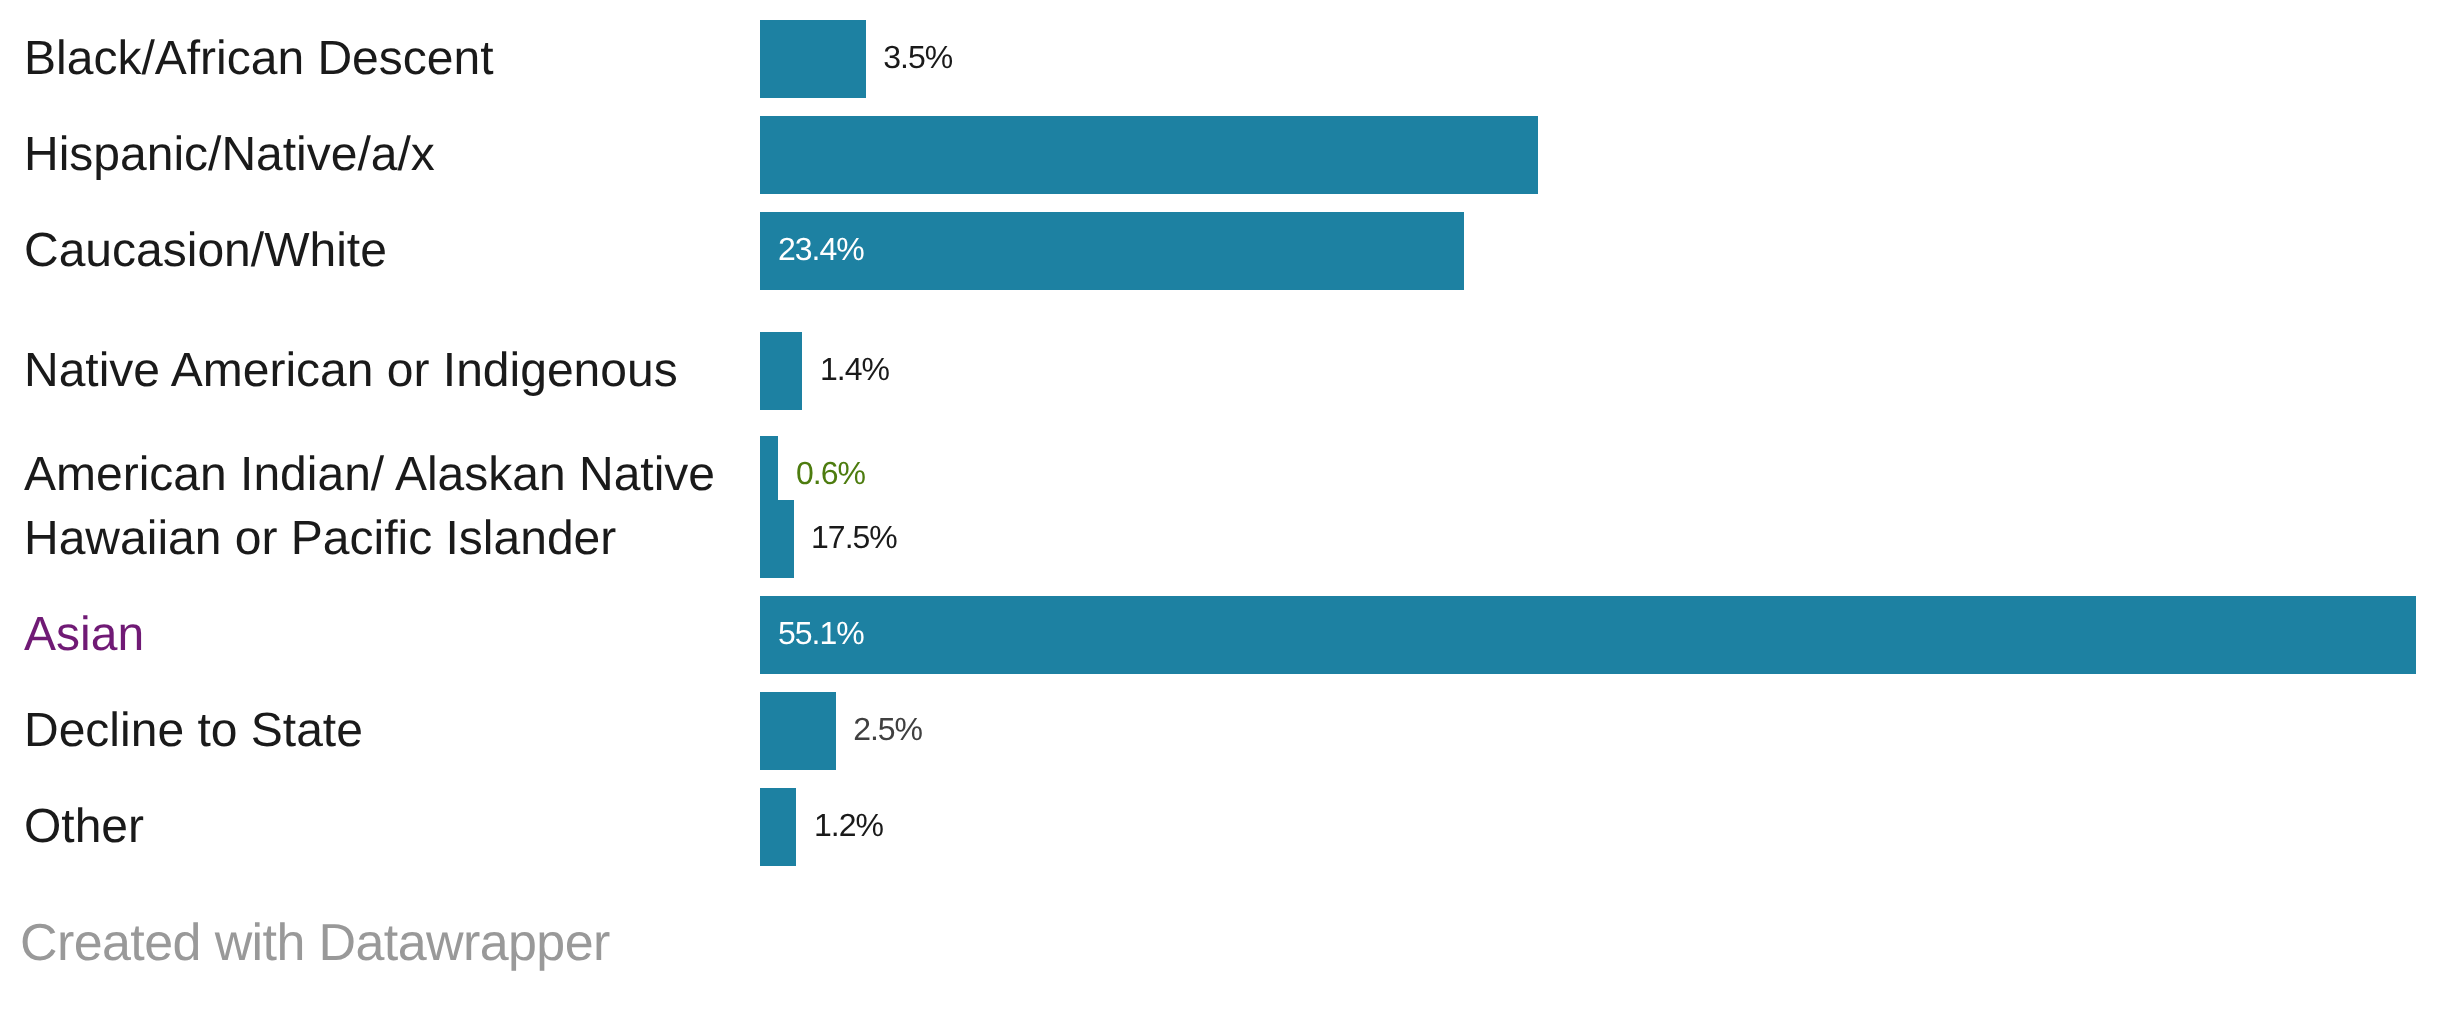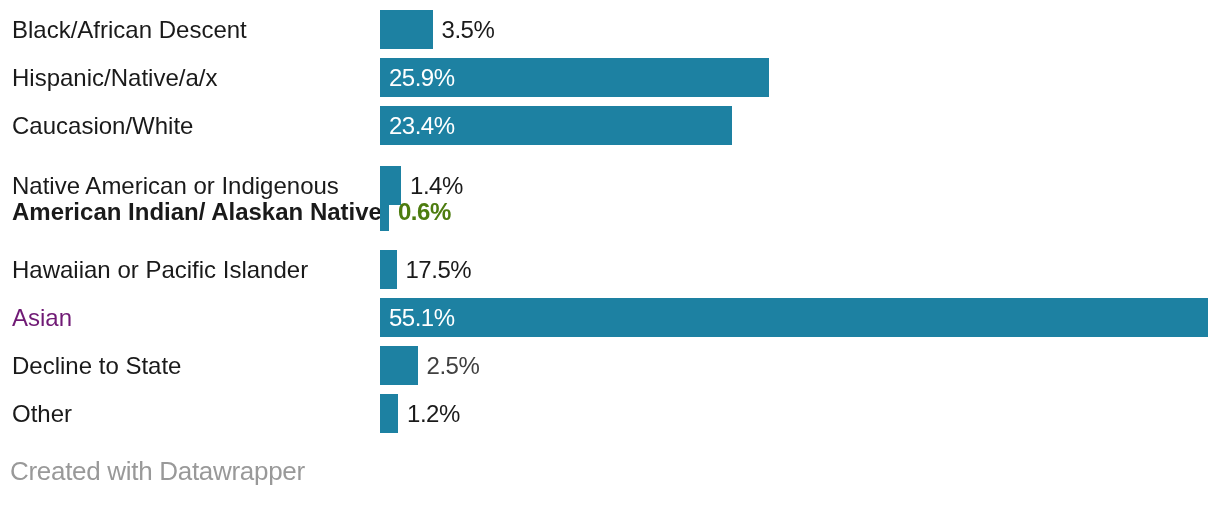--- a/index.html
+++ b/index.html
@@ -49,21 +49,21 @@
     position: absolute;
     top: 0;
     height: 39px;
     background: #1d81a2;
   }
   .bar-value {
     position: absolute;
     top: 0;
     height: 39px;
     line-height: 39px;
-    font-size: 24px;
+    font-size: 16px;
     white-space: nowrap;
     transform: translateZ(0);
     color: #1a1a1a;
     letter-spacing: -0.5px;
   }
   .bar-value.inside {
     color: #ffffff;
   }
   .chart-credit {
     position: absolute;
@@ -87,36 +87,35 @@
 
     <div class="row" style="top: 10px; height: 39px;">
       <div class="row-label" style="color: rgb(26, 26, 26);">Black/African Descent</div>
       <div class="bar" style="left: 380px; width: 52.5953px; height: 39px; background: rgb(29, 129, 162);"></div>
       <div class="bar-value" style="left: 441.595px; color: rgb(26, 26, 26);">3.5%</div>
     </div>
 
     <div class="row" style="top: 58px; height: 39px;">
       <div class="row-label" style="color: rgb(26, 26, 26);">Hispanic/Native/a/x</div>
       <div class="bar" style="left: 380px; width: 389.205px; height: 39px; background: rgb(29, 129, 162);"></div>
-      <div class="bar-value inside" style="left: 389px; color: rgb(255, 255, 255);">25.9%</div>
     </div>
 
     <div class="row" style="top: 106px; height: 39px;">
       <div class="row-label" style="color: rgb(26, 26, 26);">Caucasion/White</div>
       <div class="bar" style="left: 380px; width: 351.637px; height: 39px; background: rgb(29, 129, 162);"></div>
       <div class="bar-value inside" style="left: 389px; color: rgb(255, 255, 255);">23.4%</div>
     </div>
 
     <div class="row" style="top: 166px; height: 39px;">
       <div class="row-label" style="color: rgb(26, 26, 26);">Native American or Indigenous</div>
       <div class="bar" style="left: 380px; width: 21.0381px; height: 39px; background: rgb(29, 129, 162);"></div>
       <div class="bar-value" style="left: 410.038px; color: rgb(26, 26, 26);">1.4%</div>
     </div>
 
-    <div class="row" style="top: 192px; height: 39px; font-weight: bold;">
+    <div class="row" style="top: 218px; height: 39px;">
       <div class="row-label" style="color: rgb(26, 26, 26);">American Indian/ Alaskan Native</div>
       <div class="bar" style="left: 380px; width: 9.01633px; height: 39px; background: rgb(29, 129, 162);"></div>
       <div class="bar-value" style="left: 398.016px; color: #4d7c0f;">0.6%</div>
     </div>
 
     <div class="row" style="top: 250px; height: 39px;">
       <div class="row-label" style="color: rgb(26, 26, 26);">Hawaiian or Pacific Islander</div>
       <div class="bar" style="left: 380px; width: 16.5299px; height: 39px; background: rgb(29, 129, 162);"></div>
       <div class="bar-value" style="left: 405.53px; color: rgb(26, 26, 26);">17.5%</div>
     </div>

